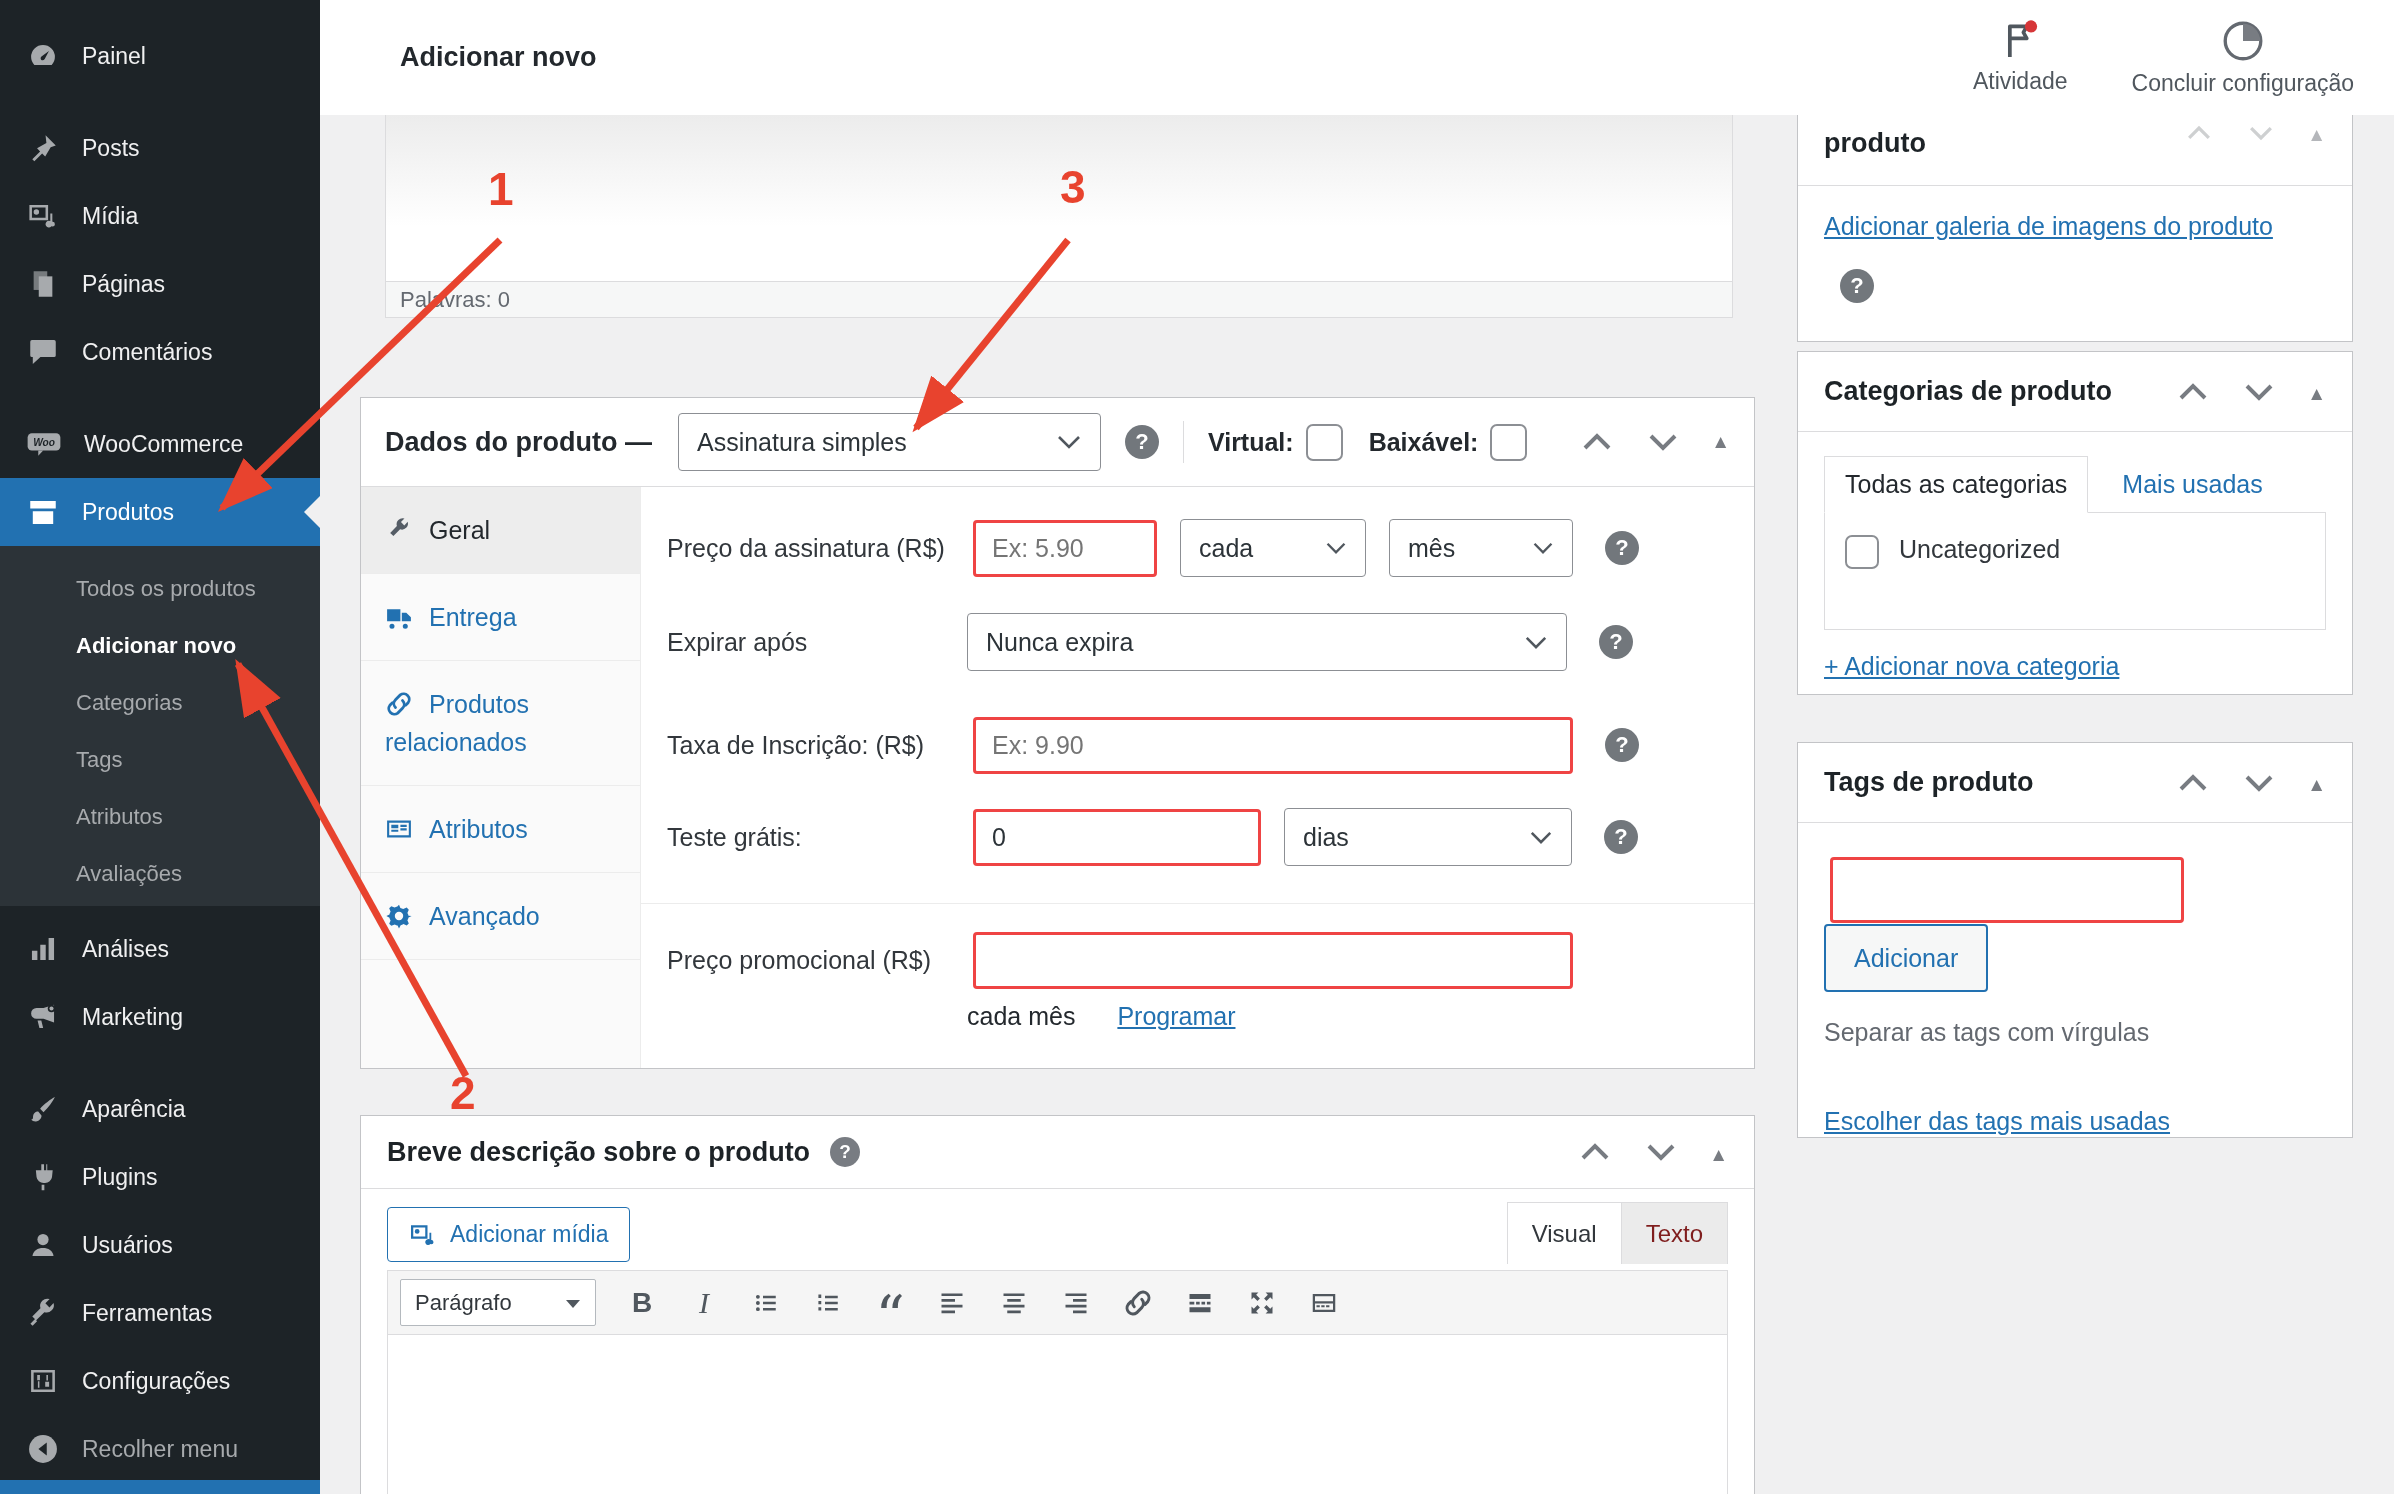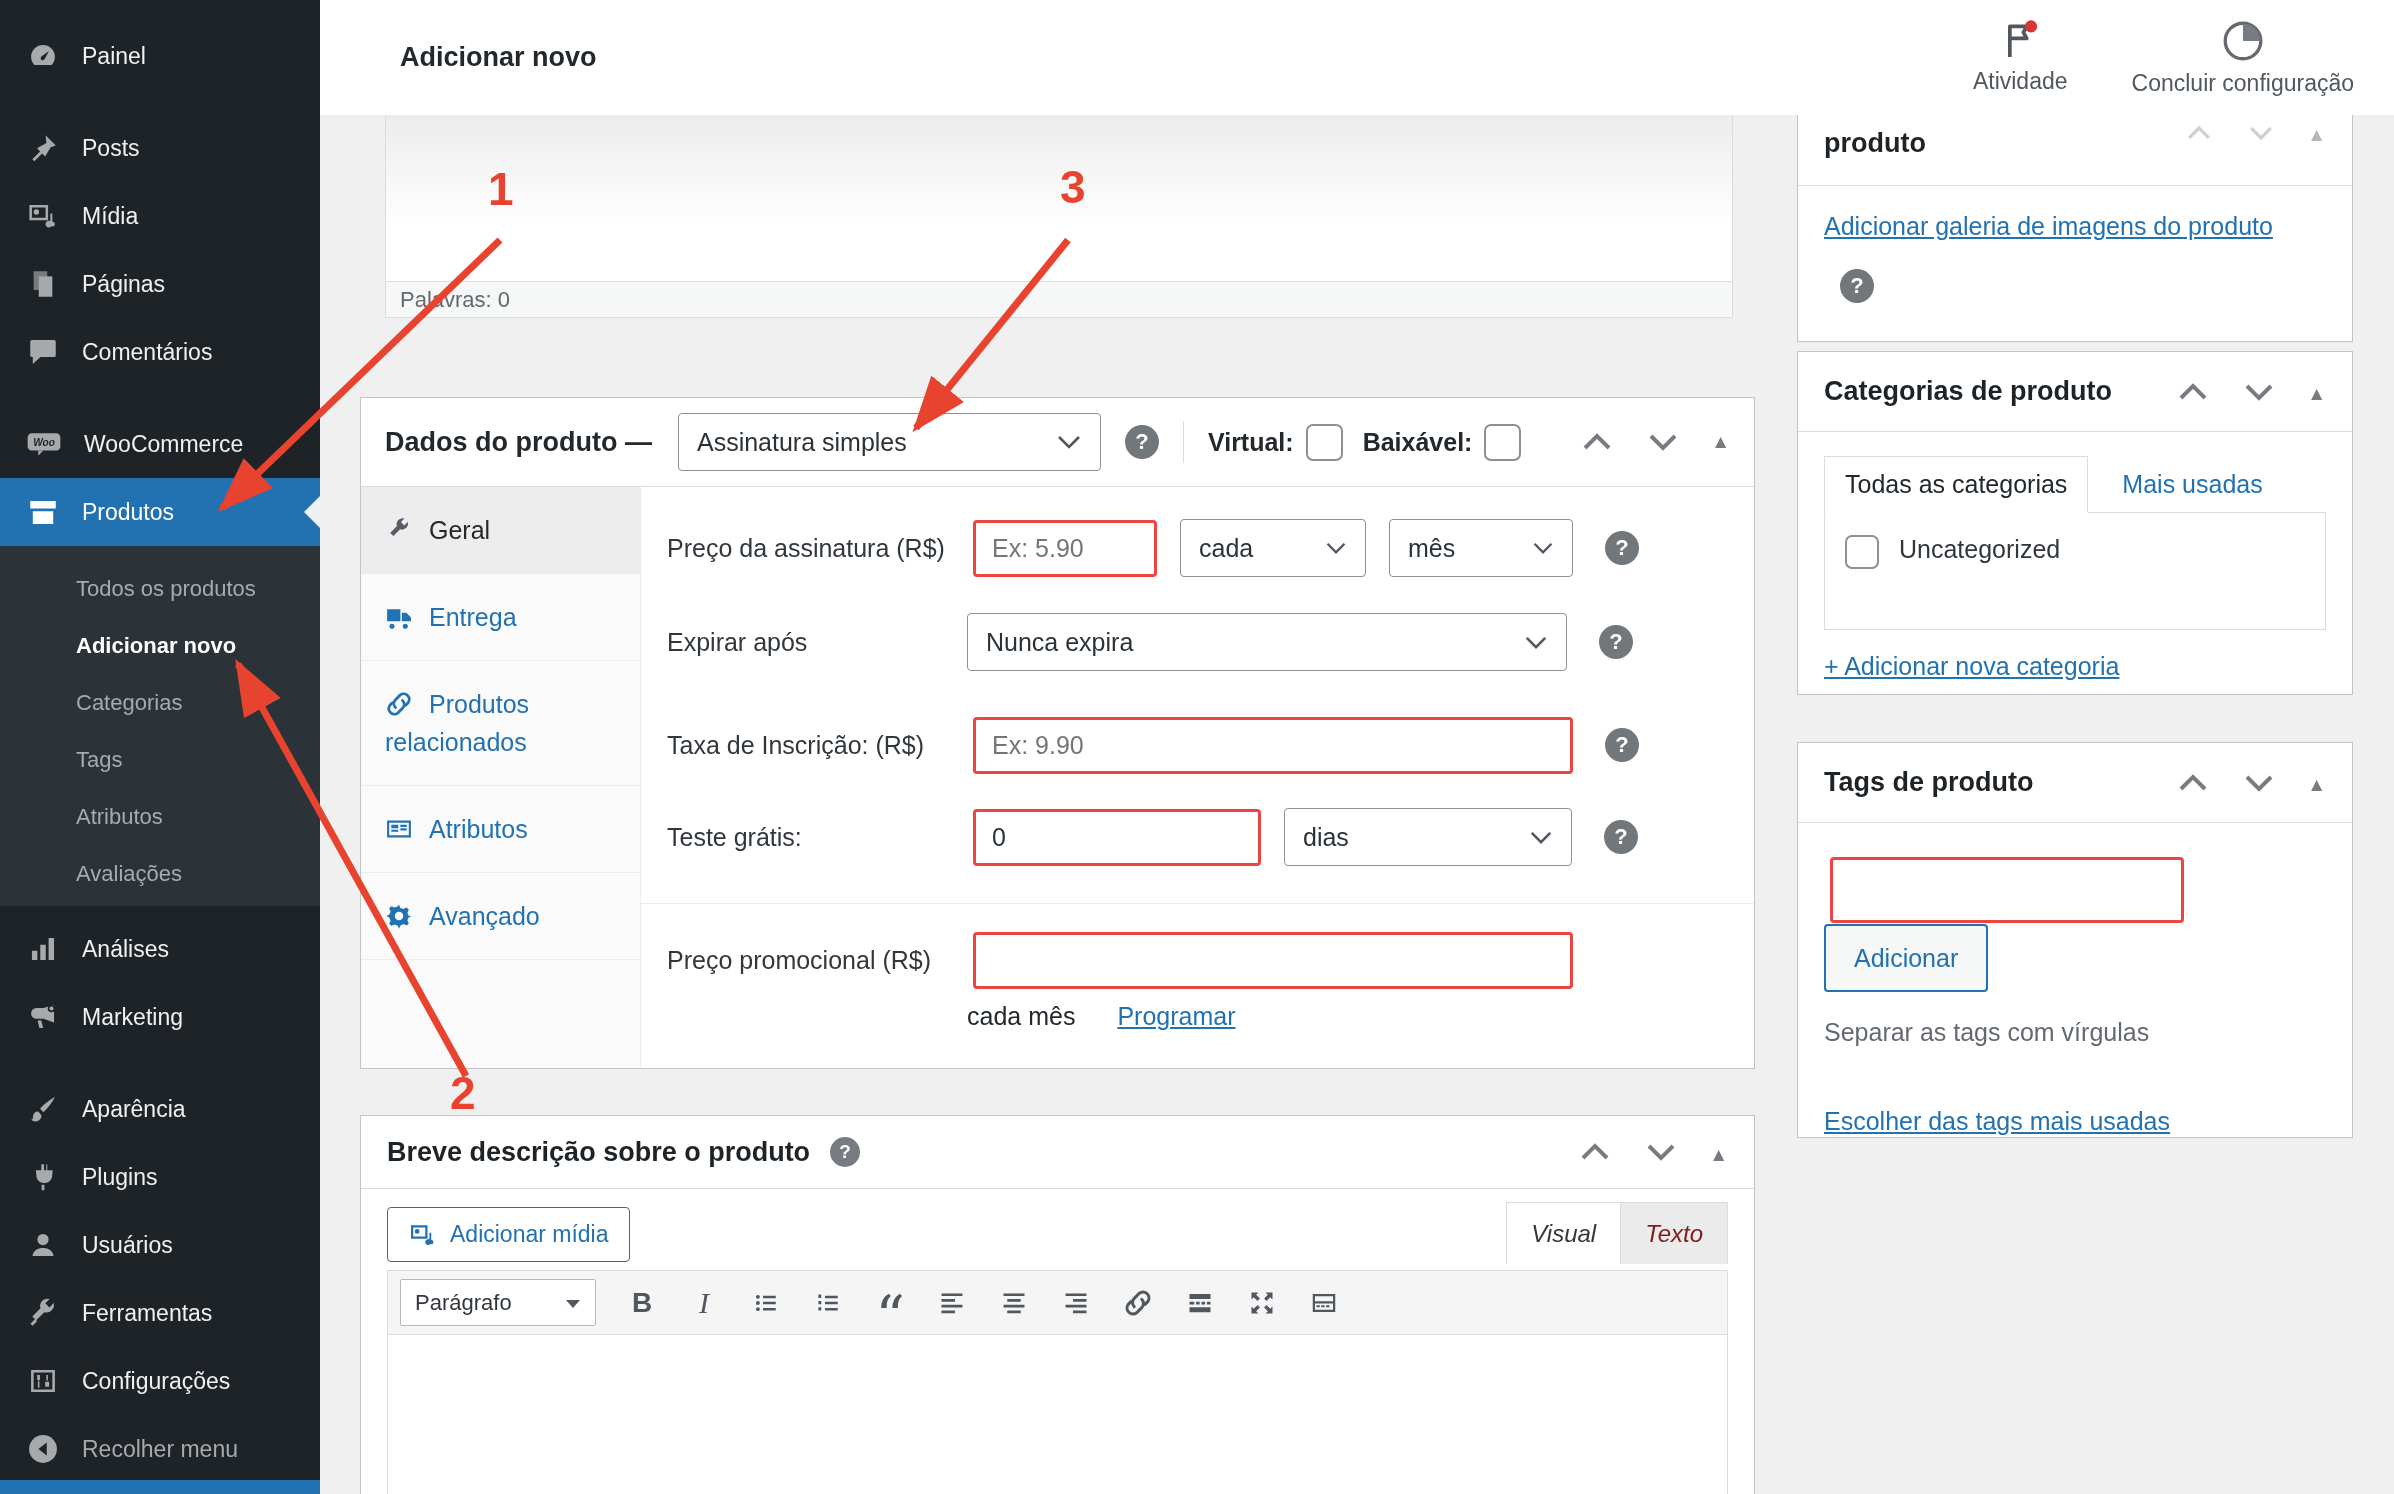--- a/index.html
+++ b/index.html
@@ -119,21 +119,21 @@
   
   #short-desc { left:360px; top:1115px; width:1395px; height:379px; border-bottom:none; }
   #sd-header { height:73px; }
   #sd-header .help { width:30px; height:30px; font-size:19px; margin-left:20px; background:#787c82; }
   #sd-body { padding:16px 26px 0 26px; position:relative; }
   #media-btn {
     display:inline-flex; align-items:center; gap:12px; height:55px; padding:0 20px;
     border:1px solid #2271b1; border-radius:4px; background:#fff; color:#2271b1;
     font-size:23px; cursor:pointer; margin-top:2px;
   }
-  #editor-tabs { position:absolute; right:26px; top:13px; display:flex;font-style:italic; }
+  #editor-tabs { position:absolute; right:26px; top:13px; display:flex; }
   .ed-tab { height:62px; padding:0 24px; display:flex; align-items:center; font-size:24px; cursor:pointer; }
   .ed-tab.visual { background:#fff; border:1px solid #dcdcde; border-bottom:none; color:#32373c; position:relative; z-index:2; }
   .ed-tab.texto { background:#ebebeb; border:1px solid #dcdcde; border-bottom:none; border-left:none; color:#7f1d1d; }
   #editor-frame { margin-top:8px; border:1px solid #dcdcde; position:relative; z-index:1; }
   #mce-toolbar {
     height:64px; background:#f5f5f5; border-bottom:1px solid #dcdcde;
     display:flex; align-items:center; padding:0 12px; gap:30px;
   }
   #paragraph-select {
     width:196px; height:47px; background:#fff; border:1px solid #b4b9be; border-radius:2px;
@@ -354,21 +354,21 @@
         <span class="chev-sm">
             <svg width="26" height="16" viewBox="0 0 26 16" fill="none">
               <polyline points="3,3 13,13 23,3" stroke="#50575e" stroke-width="2.6"></polyline>
             </svg>
           </span>
       </div>
       <span class="help" style="margin-left:24px"></span>
       <span class="vdiv"></span>
       <span class="pd-check-label">Virtual:</span>
       <span class="checkbox"></span>
-      <span class="pd-check-label" style="margin-left:20px">Baixável:</span>
+      <span class="pd-check-label" style="margin-left:26px">Baixável:</span>
       <span class="checkbox"></span>
       <div class="sorts">
         <span class="chev">
             <svg width="36" height="22" viewBox="0 0 36 22" fill="none">
               <polyline points="6,17 18,5 30,17" stroke="#787c82" stroke-width="4"></polyline>
             </svg>
           </span>
         <span class="chev">
             <svg width="36" height="22" viewBox="0 0 36 22" fill="none">
               <polyline points="6,5 18,17 30,5" stroke="#787c82" stroke-width="4"></polyline>

